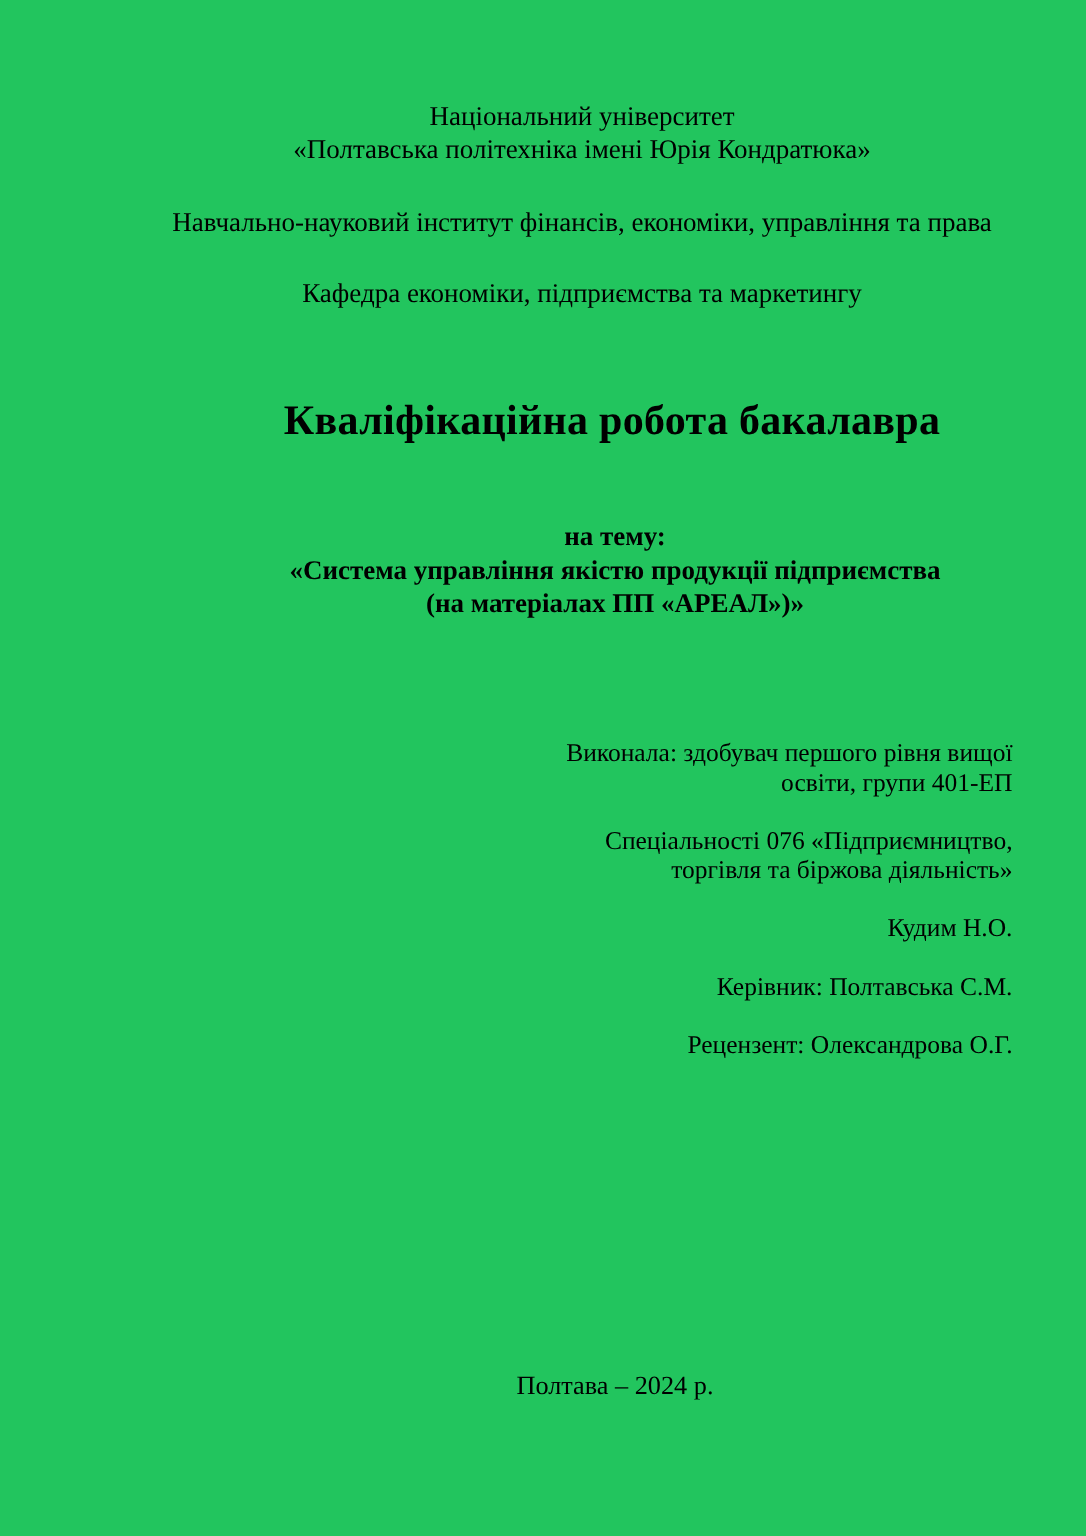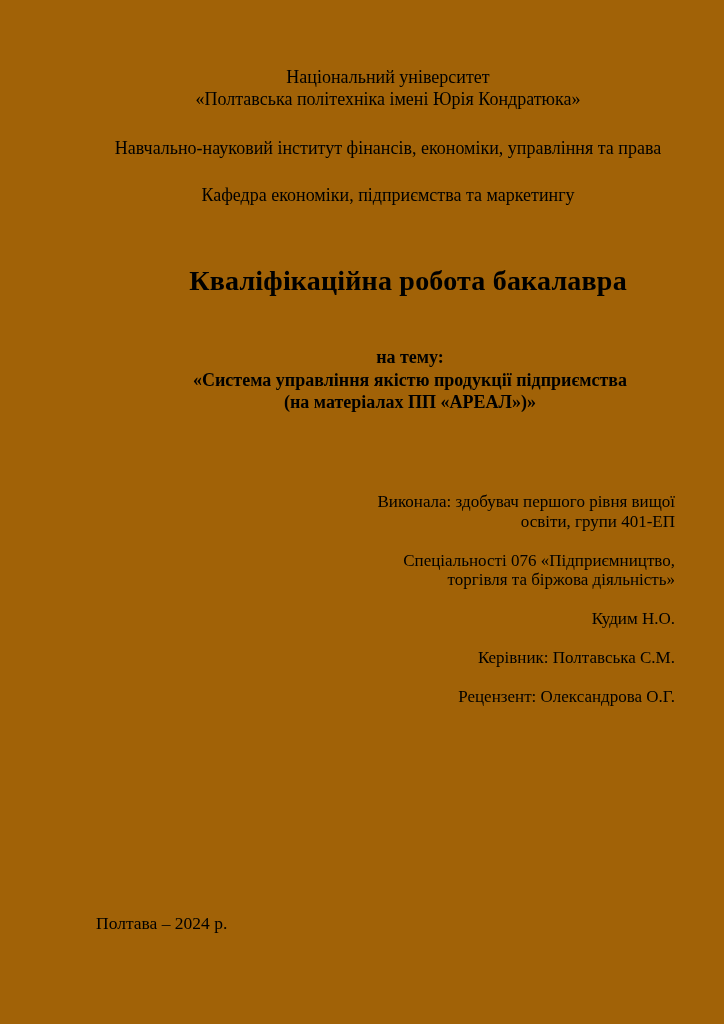--- a/index.html
+++ b/index.html
@@ -4,21 +4,21 @@
 <style>
   html, body {
     margin: 0;
     padding: 0;
     background: #ffffff;
   }
   .page {
     position: relative;
     width: 724px;
     height: 1024px;
-    background: #a16207;
+    background: #22c55e;
     color: #000000;
     font-family: "Liberation Serif", "DejaVu Serif", serif;
     overflow: hidden;
   }
   .abs { position: absolute; }
 
   .university-block {
     top: 66px; left: 52px; width: 672px;
     text-align: center;
     font-size: 18px; line-height: 22px;
@@ -51,21 +51,21 @@
     text-align: right;
     font-size: 17px; line-height: 19.5px;
   }
   .credits-block p {
     margin: 0 0 19.5px 0;
     padding: 0;
   }
   .credits-block p:last-child { margin-bottom: 11px; }
   .footer-line {
     top: 912px; left: 96px; width: 628px;
-    text-align: left;
+    text-align: center;
     font-size: 17.5px; line-height: 22px;
   }
 </style>
 </head>
 <body>
 
 <div class="page">
 
   <div class="abs university-block">
     <div>Національний університет</div>

